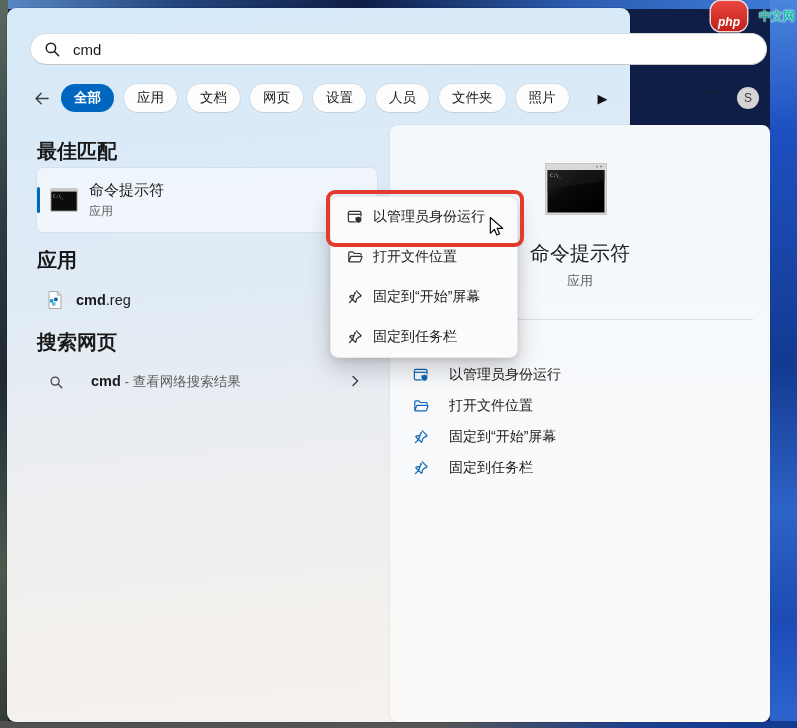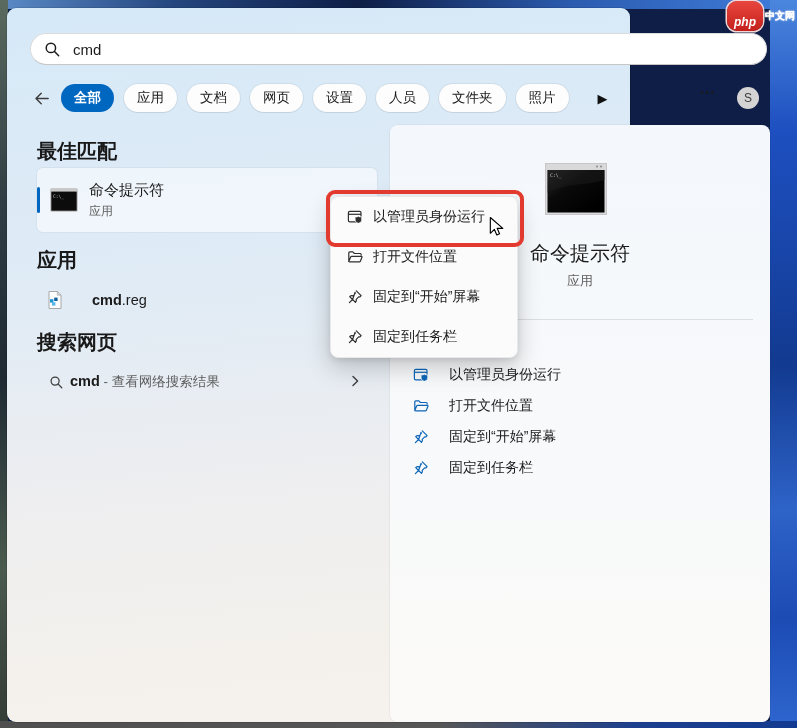--- a/index.html
+++ b/index.html
@@ -52,28 +52,28 @@
   .best-card{position:absolute;left:30px;top:160px;width:340px;height:64px;border-radius:6px;
     background:rgba(255,255,255,.55);box-shadow:0 0 0 1px rgba(0,0,0,.035);
     display:flex;align-items:center;cursor:pointer;}
   .accent-bar{position:absolute;left:0px;top:19px;width:3px;height:26px;border-radius:3px;background:#0067c0;}
   .best-card .app-ico{margin-left:13px;}
   .best-card .txt{margin-left:11px;display:flex;flex-direction:column;}
   .best-title{font-size:15px;color:#1b1b1b;}
   .best-sub{font-size:12px;color:#5f5f5f;margin-top:3px;}
 
   .reg-row{position:absolute;left:30px;top:276px;width:340px;height:32px;border-radius:5px;
-    display:flex;align-items:center;cursor:pointer;gap:16px;}
+    display:flex;align-items:center;cursor:pointer;}
   .reg-row .name{margin-left:11px;font-size:14.5px;color:#1b1b1b;}
   .reg-row .name b{font-weight:bold;}
 
   .web-row{position:absolute;left:30px;top:358px;width:332px;height:32px;border-radius:5px;
     display:flex;align-items:center;cursor:pointer;}
   .web-row .mag{margin-left:12px;color:#3c3c3c;display:flex;}
-  .web-row .wtxt{margin-left:6px;font-size:13.5px;color:#5d5d5d;}
+  .web-row .wtxt{margin-left:27px;font-size:13.5px;color:#5d5d5d;}
   .web-row .wtxt b{color:#1b1b1b;font-weight:bold;font-size:14.5px;}
   .web-chevron{position:absolute;right:6px;top:7px;color:#3c3c3c;cursor:pointer;display:flex;}
 
   
   .right-card{position:absolute;left:383px;top:117px;width:380px;height:597px;border-radius:8px;
     background:linear-gradient(180deg,#f4f8fc 0%,#f7f9fb 45%,#fbfaf8 100%);
     box-shadow:0 0 0 1px rgba(0,0,0,.04);}
   .right-card .big-ico{position:absolute;left:155px;top:38px;}
   .rc-title{position:absolute;left:0;top:115px;width:100%;text-align:center;
     font-size:20px;color:#1b1b1b;}
@@ -98,21 +98,21 @@
     border:4px solid #e23a2e;z-index:30;pointer-events:none;}
 
   
   .cursor{position:absolute;left:487px;top:216px;z-index:40;pointer-events:none;}
 
   
   .logo{position:absolute;right:2px;top:1px;z-index:50;display:flex;align-items:center;}
   .logo-badge{background:linear-gradient(180deg,#e8473f,#c5201c);color:#fff;font-weight:bold;
     font-style:italic;font-size:12px;padding:14px 7px 2px 7px;border-radius:10px;
     box-shadow:0 0 0 1.5px #f3d7d4;}
-  .logo-site{margin-left:2px;font-size:10px;font-weight:bold;color:#ffffff;
+  .logo-site{margin-left:12px;font-size:12px;font-weight:bold;color:#14b8a6;
     text-shadow:0 0 1px #fff,0 0 2px #fff;}
 
   svg{display:block;}
 </style>
 </head>
 <body>
 
 <div class="stage">
 
   <div class="desk-top"></div>

